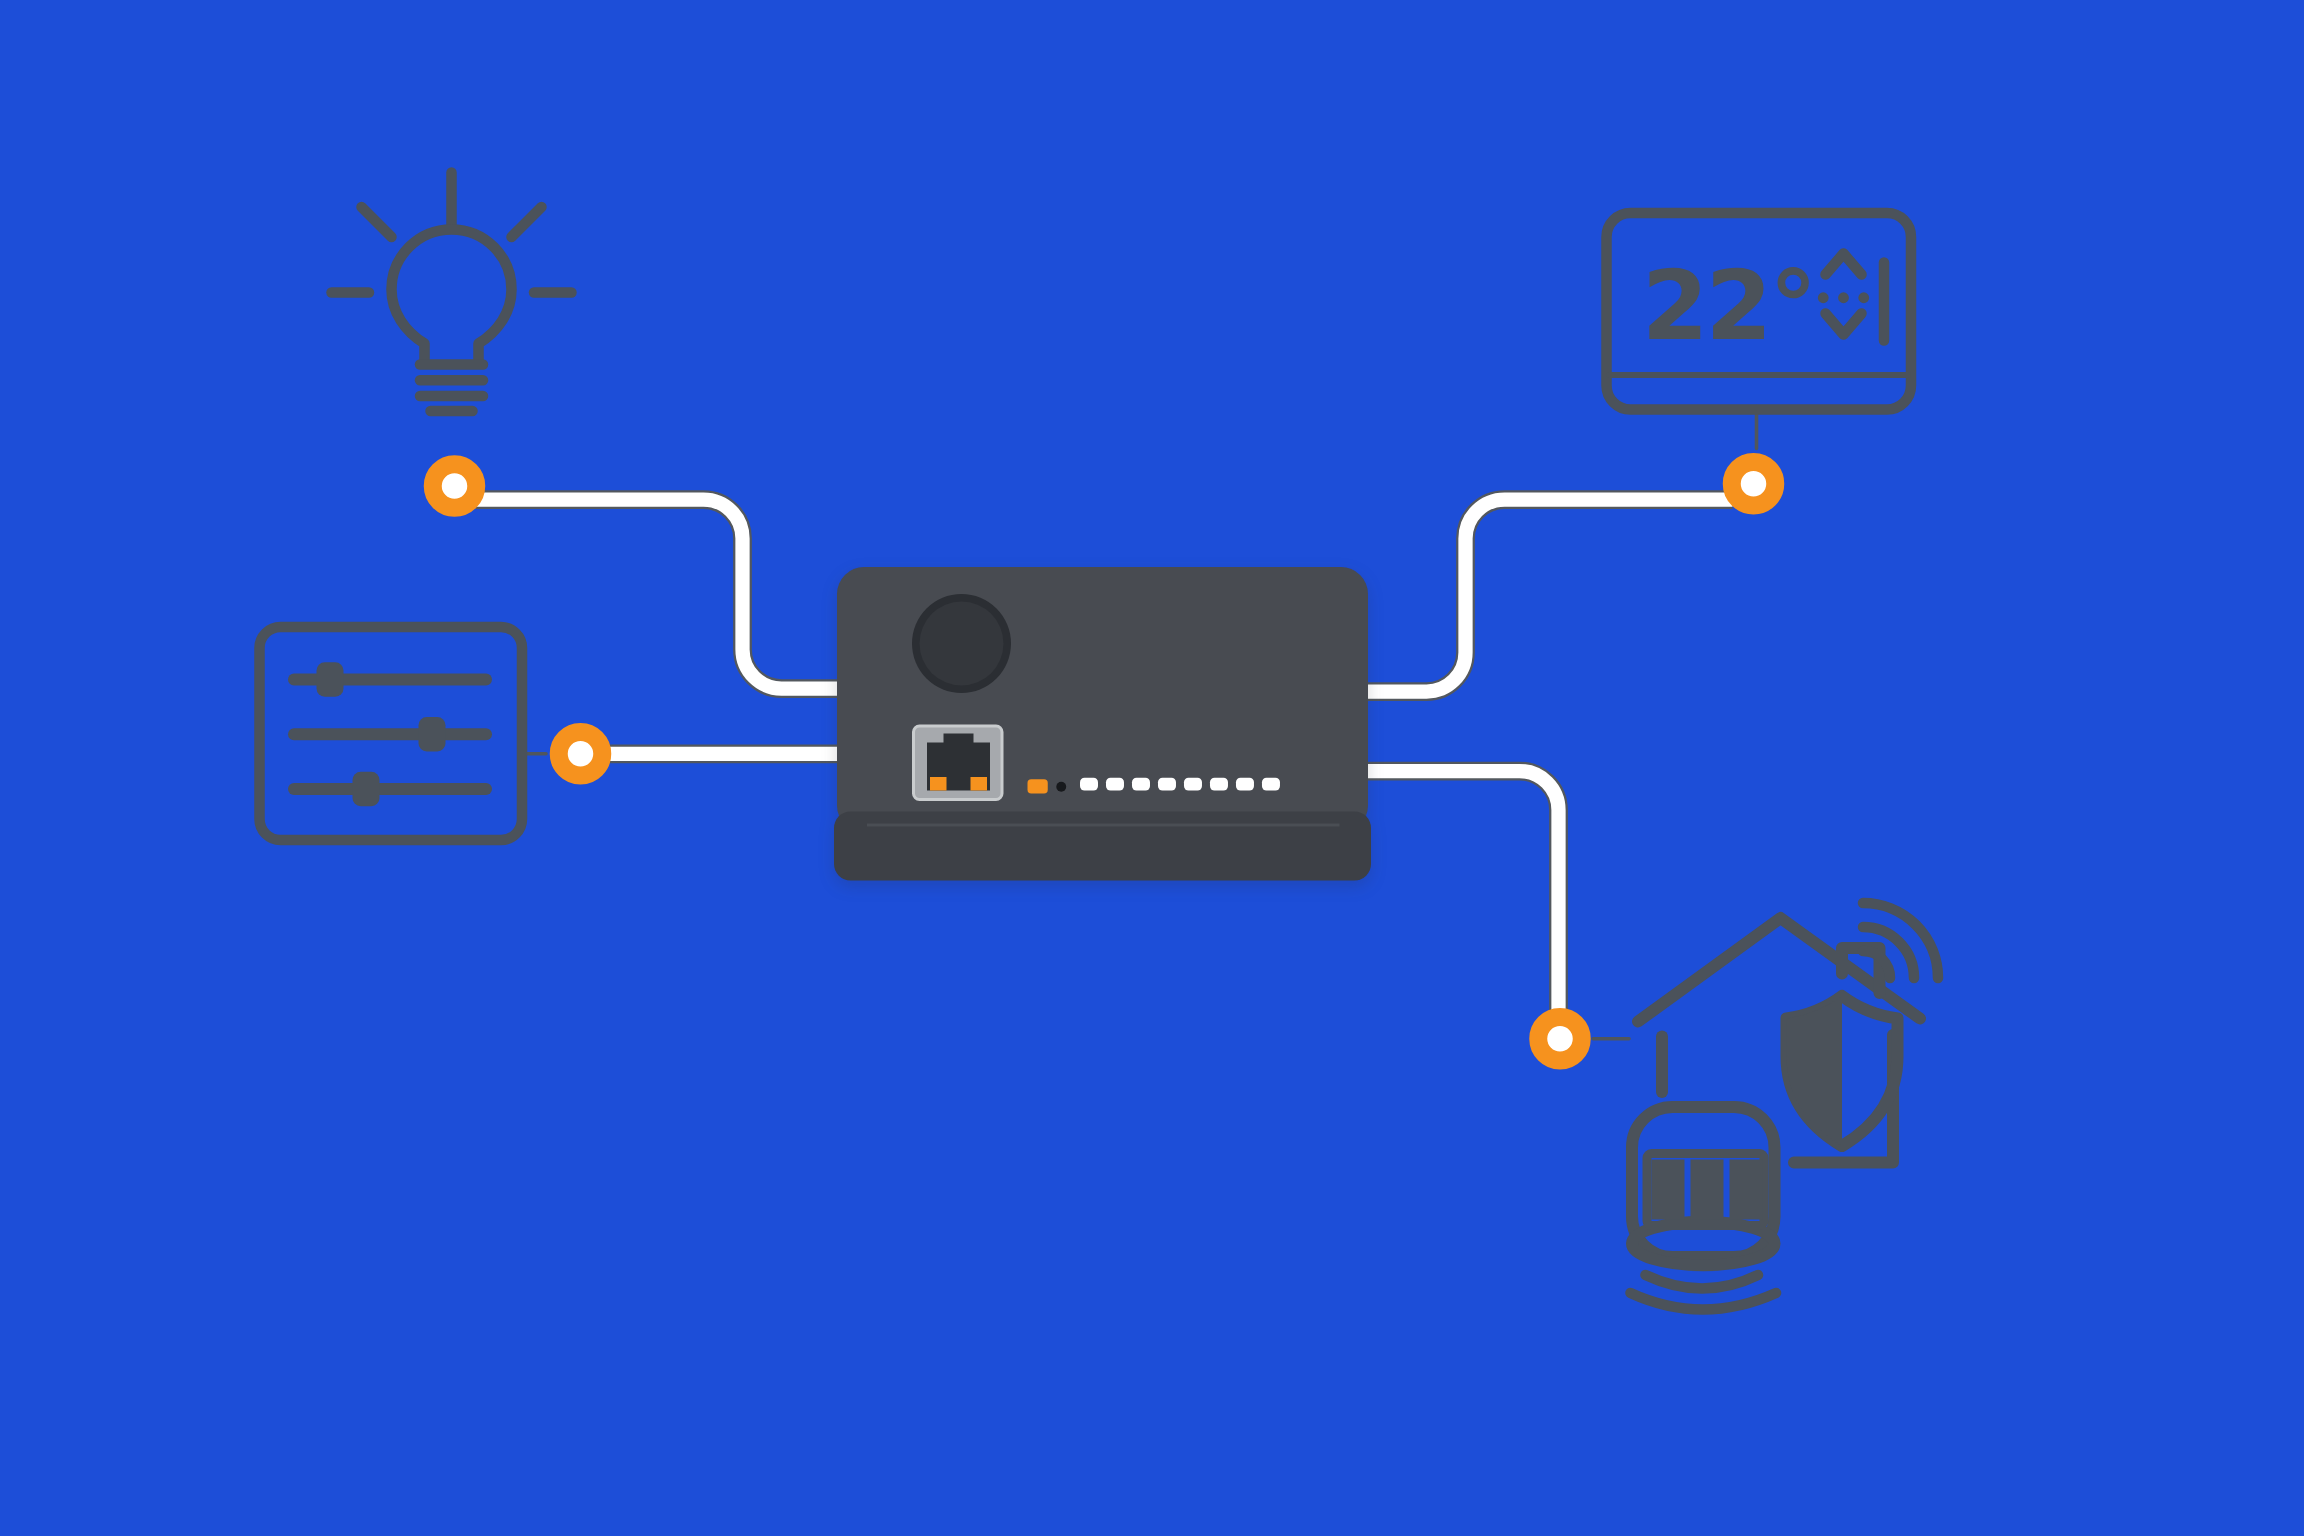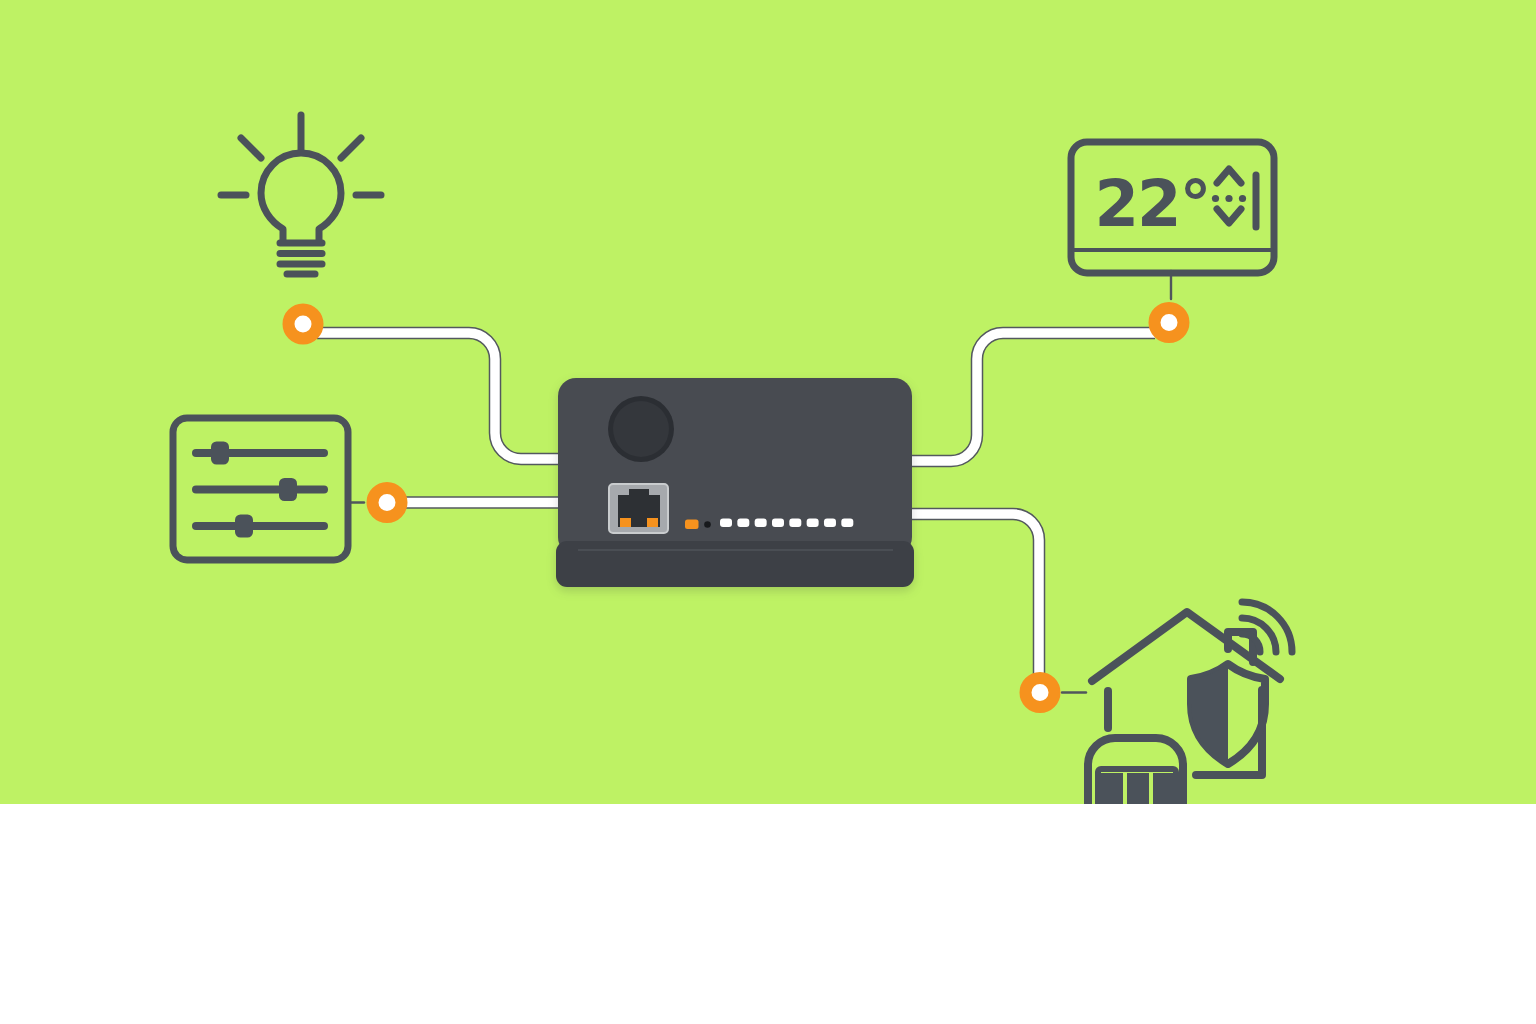--- a/index.html
+++ b/index.html
@@ -1,19 +1,19 @@
 <!DOCTYPE html>
 <html><head>
 <meta charset="utf-8">
 <style>
   html,body{margin:0;padding:0;background:#ffffff;}
   .canvas{
     position:relative;
-    width:1536px;height:804px;
-    background:#bef264;
+    width:1536px;height:1024px;
+    background:#1d4ed8;
     overflow:hidden;
     font-family:"DejaVu Sans", sans-serif;
   }
   svg{display:block;}
   .icon-stroke{stroke:#4B525A;fill:none;stroke-linecap:round;stroke-linejoin:round;}
   .pipe-outer{fill:none;stroke:#53585E;stroke-width:12.5;}
   .pipe-inner{fill:none;stroke:#ffffff;stroke-width:9.5;}
   .thin-line{fill:none;stroke:#50565C;stroke-width:2.4;stroke-linecap:round;}
   .node-donut{fill:#ffffff;stroke:#F6921E;stroke-width:12;}
   .hub-shadow{filter:drop-shadow(0 4px 5px rgba(40,44,50,0.18));}

